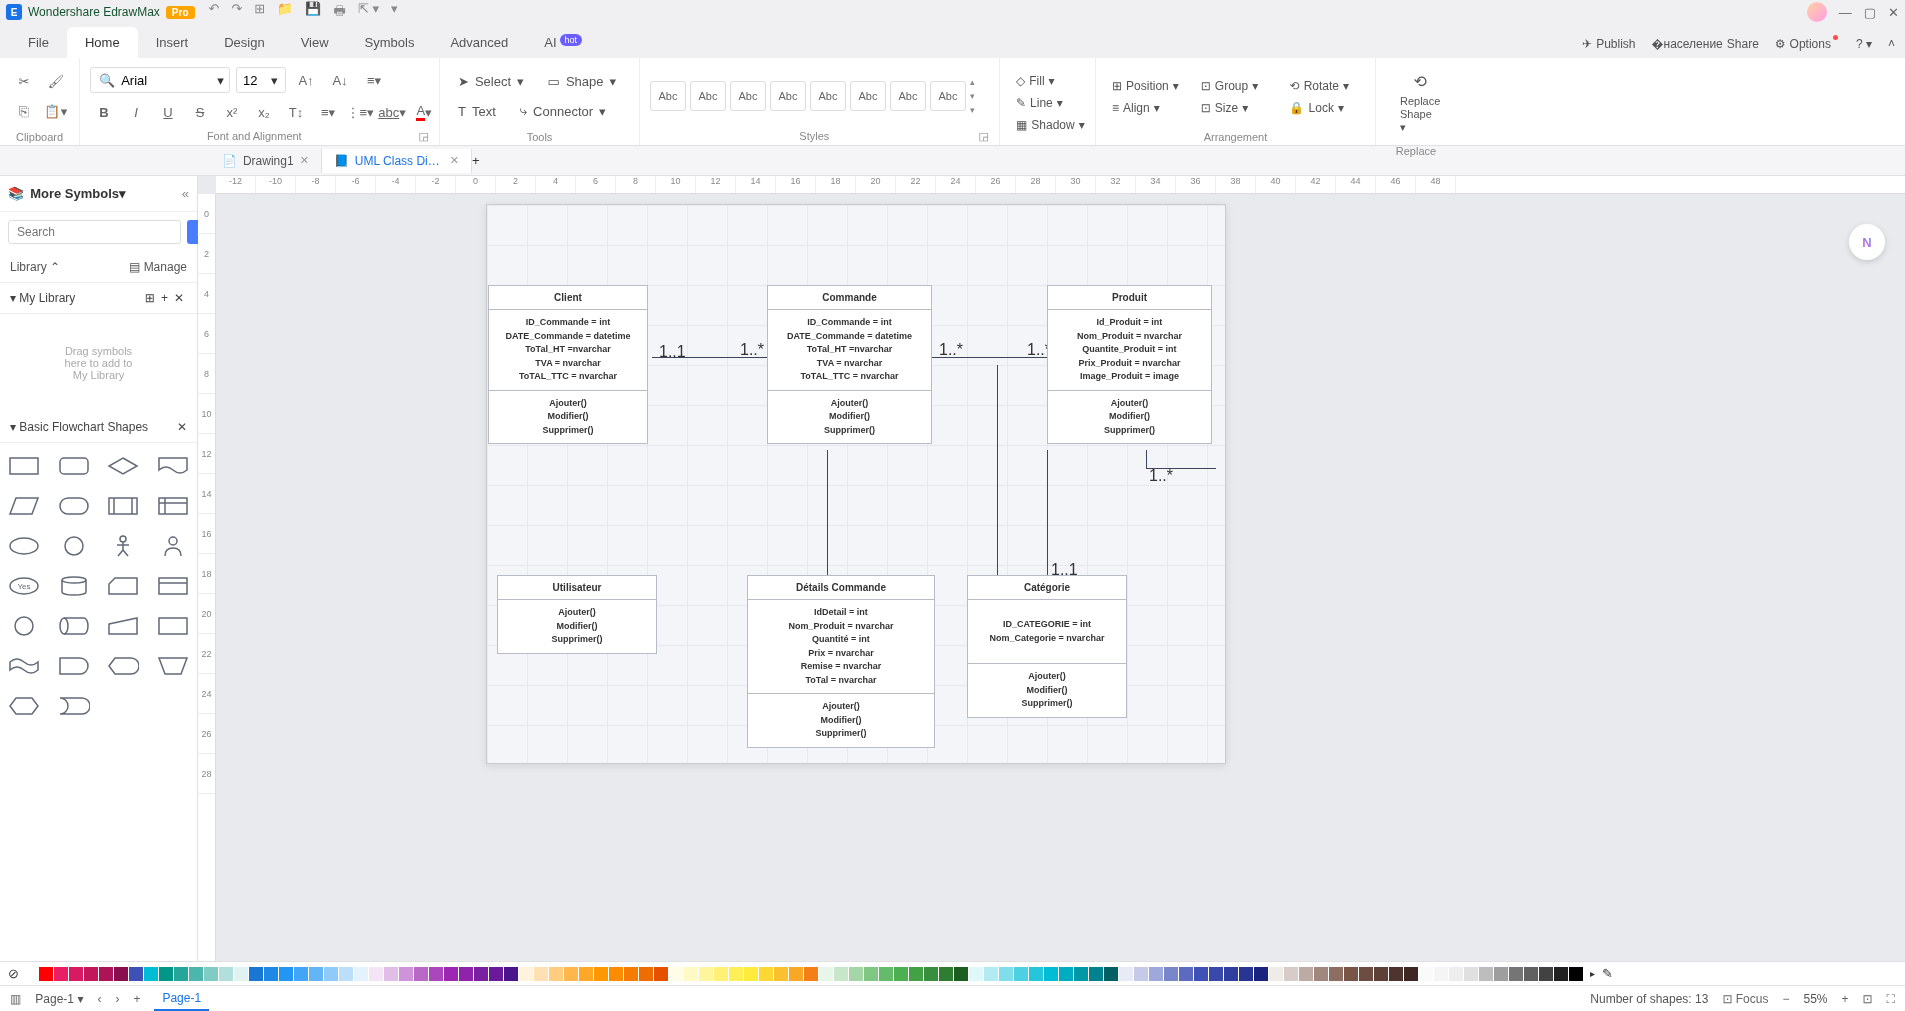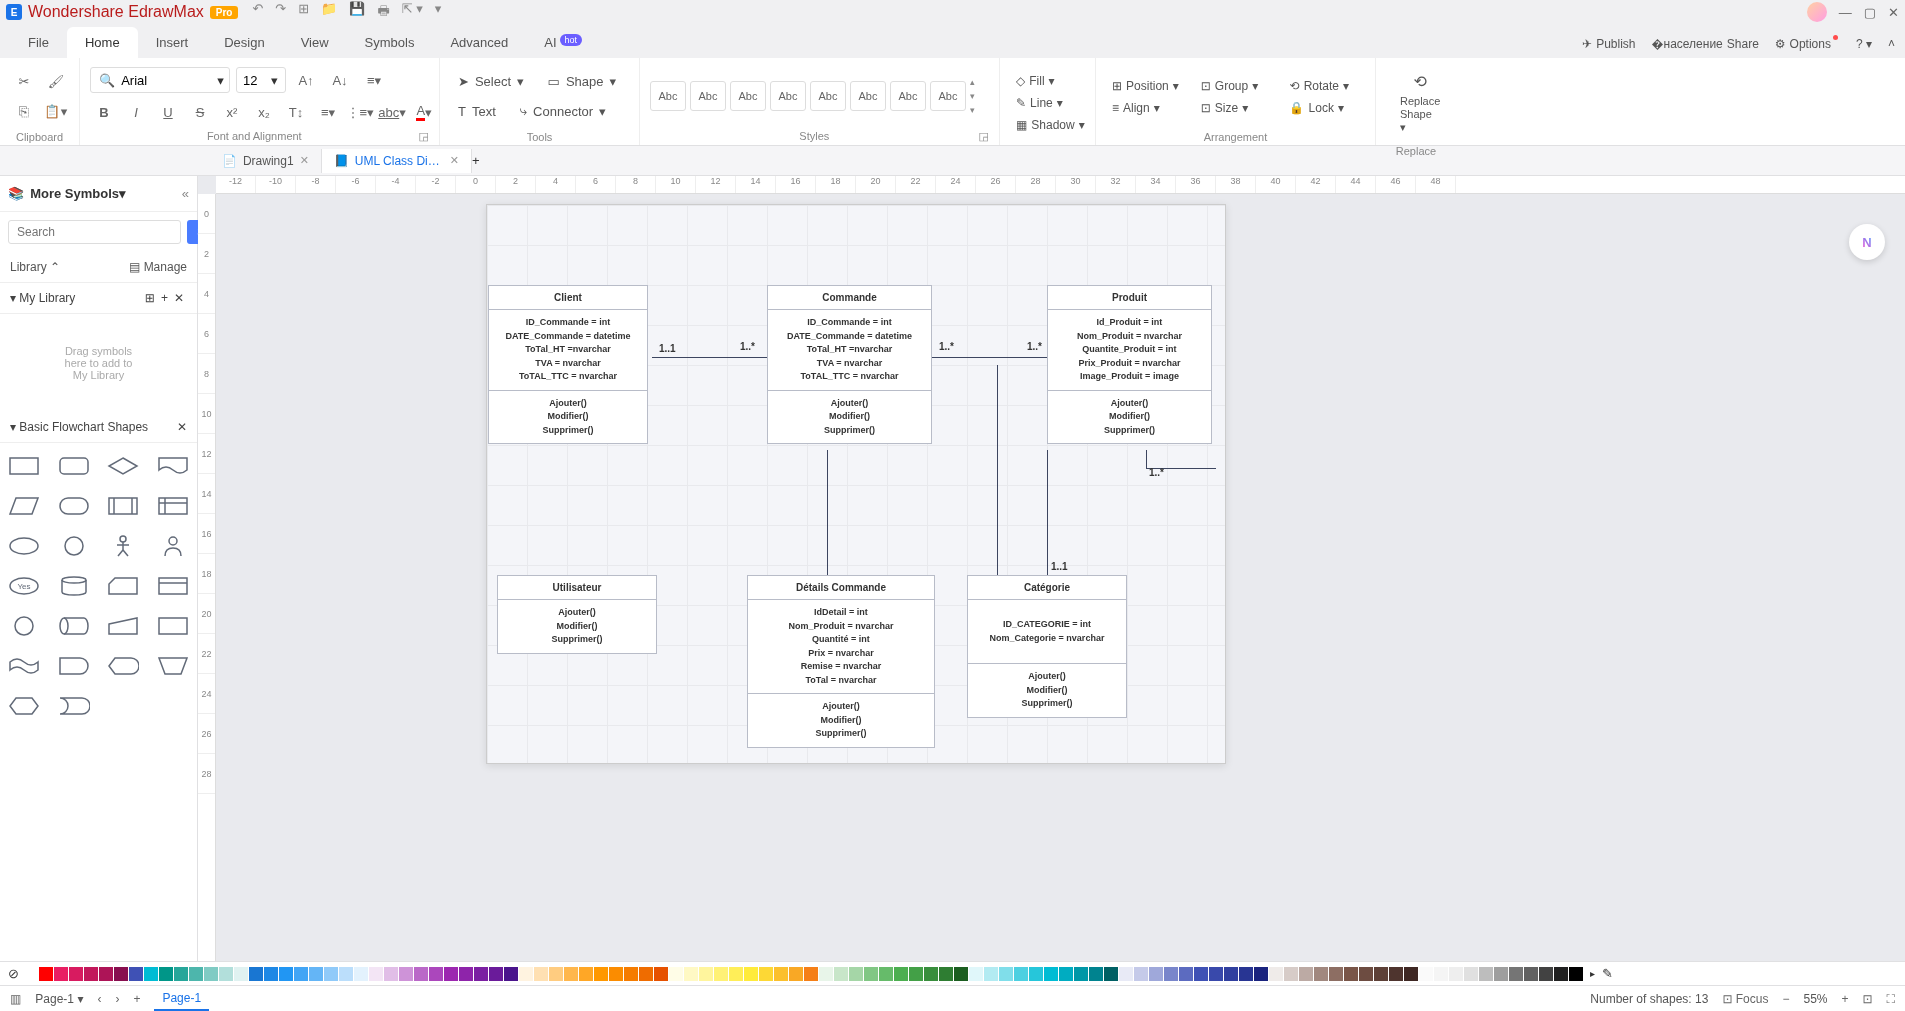--- a/index.html
+++ b/index.html
@@ -1,21 +1,21 @@
 <!DOCTYPE html>
 <html><head>
 <meta charset="utf-8">
 <style>
 * { margin: 0; padding: 0; box-sizing: border-box; font-family: 'Segoe UI', Arial, sans-serif; }
 body { background: #f5f5f7; font-size: 13px; color: #333; overflow: hidden; user-select: none; }
 
 
 .titlebar { height: 24px; background: #f0f0f2; display: flex; align-items: center; padding: 0 6px; }
 .titlebar .logo { width: 16px; height: 16px; background: #1a73e8; border-radius: 3px; margin-right: 6px; display:flex; align-items:center; justify-content:center; color:#fff; font-size:10px; font-weight:bold;}
-.titlebar .app-name { font-size: 16px; color: #b91c1c; }
+.titlebar .app-name { font-size: 12px; color: #14532d; }
 .titlebar .pro { background: #ffa500; color: #fff; font-size: 10px; padding: 1px 6px; border-radius: 3px; margin-left: 6px; font-weight:bold;}
 .titlebar .qat { margin-left: 14px; display:flex; gap:12px; }
 .titlebar .qat span { color:#888; font-size:13px; cursor:pointer;}
 .titlebar .spacer { flex:1; }
 .titlebar .win-btns { display:flex; gap:12px; align-items:center;}
 .titlebar .win-btns span { color:#666; font-size:13px; cursor:pointer;}
 .avatar { width:20px; height:20px; border-radius:50%; background: linear-gradient(135deg,#ffd1a3,#ff9de2); }
 
 
 .menubar { height: 34px; background: #f0f0f2; display:flex; align-items:flex-end; padding: 0 10px;}
@@ -76,21 +76,21 @@
 .ruler-v div { height:40px; display:flex; align-items:center; justify-content:center; border-bottom:1px solid #eee;}
 .canvas-inner { position:absolute; top:18px; left:18px; right:0; bottom:0; overflow:auto; background:#e9eaee;}
 .page { position:absolute; left:270px; top:10px; width:740px; height:560px; background:#f4f5f9; border:1px solid #ccc; box-shadow: 0 2px 8px rgba(0,0,0,0.1);
   background-image: linear-gradient(#e8e9ed 1px, transparent 1px), linear-gradient(90deg, #e8e9ed 1px, transparent 1px);
   background-size: 40px 40px;}
 .diag-title { text-align:center; font-size:20px; font-weight:bold; color:#3c4560; padding-top:20px;}
 .uml-class { position:absolute; background:#fff; border:1px solid #b8bcc8; font-size:9px; text-align:center;}
 .uml-class .c-title { font-weight:bold; padding:6px 4px; border-bottom:1px solid #b8bcc8; font-size:10px;}
 .uml-class .c-attrs { padding:6px 4px; border-bottom:1px solid #b8bcc8; line-height:1.5;}
 .uml-class .c-ops { padding:6px 4px; line-height:1.5;}
-.mult { position:absolute; font-size:10px; font-weight:bold; color:#333;}
+.mult { position:absolute; font-size:16px; font-weight:normal; color:#333;}
 .assoc { position:absolute; background:#3c4560;}
 .ai-badge { position:absolute; top:30px; right:20px; width:36px; height:36px; border-radius:50%; background:#fff; box-shadow:0 2px 6px rgba(0,0,0,0.15); display:flex; align-items:center; justify-content:center;}
 
 
 .colorbar { height:24px; background:#fff; border-top:1px solid #e0e0e2; display:flex; align-items:center; padding:0 8px; gap:1px; overflow:hidden;}
 .cb-cell { width:14px; height:14px; cursor:pointer; flex-shrink:0;}
 
 
 .statusbar { height:26px; background:#fff; border-top:1px solid #e0e0e2; display:flex; align-items:center; padding:0 10px; font-size:12px; color:#555; gap:14px;}
 .statusbar .sp { flex:1;}

